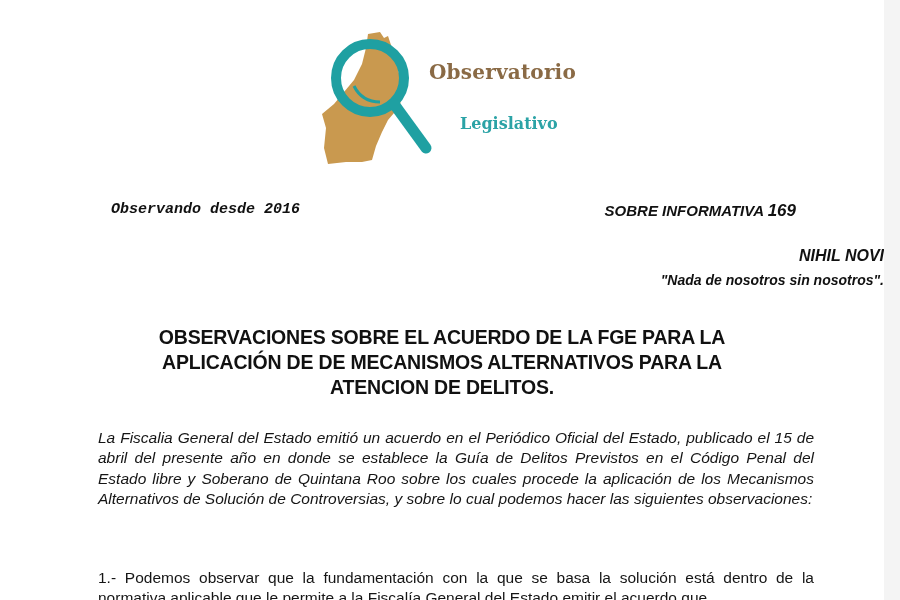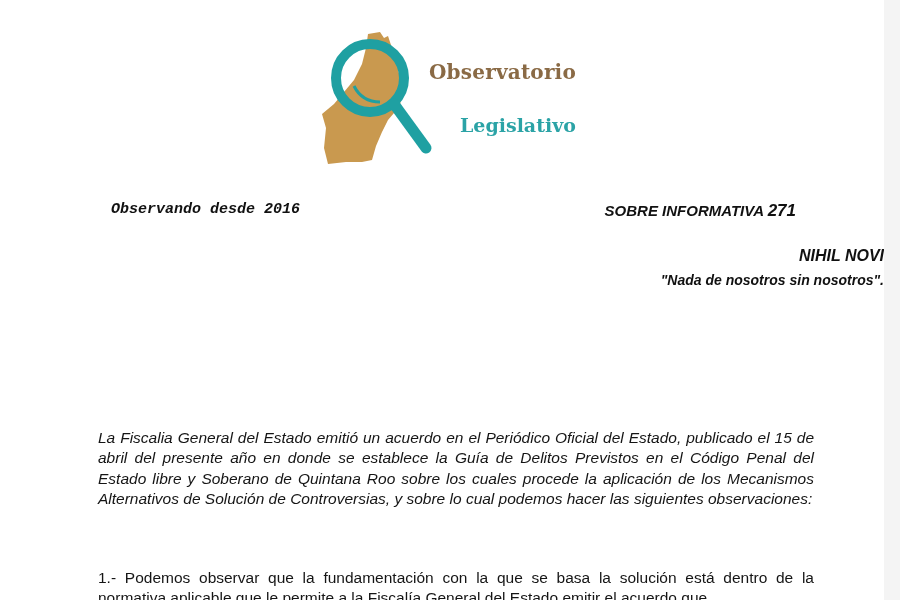--- a/index.html
+++ b/index.html
@@ -16,21 +16,21 @@
     .logo svg { position: absolute; left: 0; top: 0; }
     .logo-title {
       position: absolute; left: 111px; top: 32px;
       font-family: "DejaVu Serif", serif; font-weight: bold;
       color: #8a6a45; font-size: 20px; line-height: 24px; letter-spacing: 0.2px;
     }
     .logo-title .l2 { display: block; margin-left: 0; }
     .logo-sub {
       position: absolute; left: 142px; top: 86px;
       font-family: "DejaVu Serif", serif; font-weight: bold;
-      color: #2ba3a6; font-size: 19px;
+      color: #2ba3a6; font-size: 16px;
     }
 
     .meta-left, .meta-right {
       position: absolute; top: 201px; font-style: italic; font-weight: bold;
       font-size: 15px;
     }
     .meta-left { left: 111px; font-family: Liberation Mono, monospace; }
     .meta-right { right: 88px; }
     .meta-right .num { font-size: 17px; }
 
@@ -70,24 +70,25 @@
     </svg>
     <div class="logo-title">
       <span class="l1">Observatorio</span>
     </div>
     <div class="logo-sub">Legislativo</div>
   </div>
 
   <div class="meta-left">Observando desde 2016</div>
   <div class="meta-right">
     <span>SOBRE INFORMATIVA</span>
-    <span class="num">271</span>
+    <span class="num">169</span>
   </div>
 
   <div class="motto motto-title">NIHIL NOVI</div>
   <div class="motto motto-quote">"Nada de nosotros sin nosotros".</div>
 
+  <div class="heading">OBSERVACIONES SOBRE EL ACUERDO DE LA FGE PARA LA APLICACIÓN DE DE MECANISMOS ALTERNATIVOS PARA LA ATENCION DE DELITOS.</div>
 
   <p class="para p1">La Fiscalia General del Estado emitió un acuerdo en el Periódico Oficial del Estado, publicado el 15 de abril del presente año en donde se establece la Guía de Delitos Previstos en el Código Penal del Estado libre y Soberano de Quintana Roo sobre los cuales procede la aplicación de los Mecanismos Alternativos de Solución de Controversias, y sobre lo cual podemos hacer las siguientes observaciones:</p>
   <p class="para p2">1.- Podemos observar que la fundamentación con la que se basa la solución está dentro de la normativa aplicable que le permite a la Fiscalía General del Estado emitir el acuerdo que</p>
 </div>
 
 <div class="side-strip"></div>
 
 </body></html>

